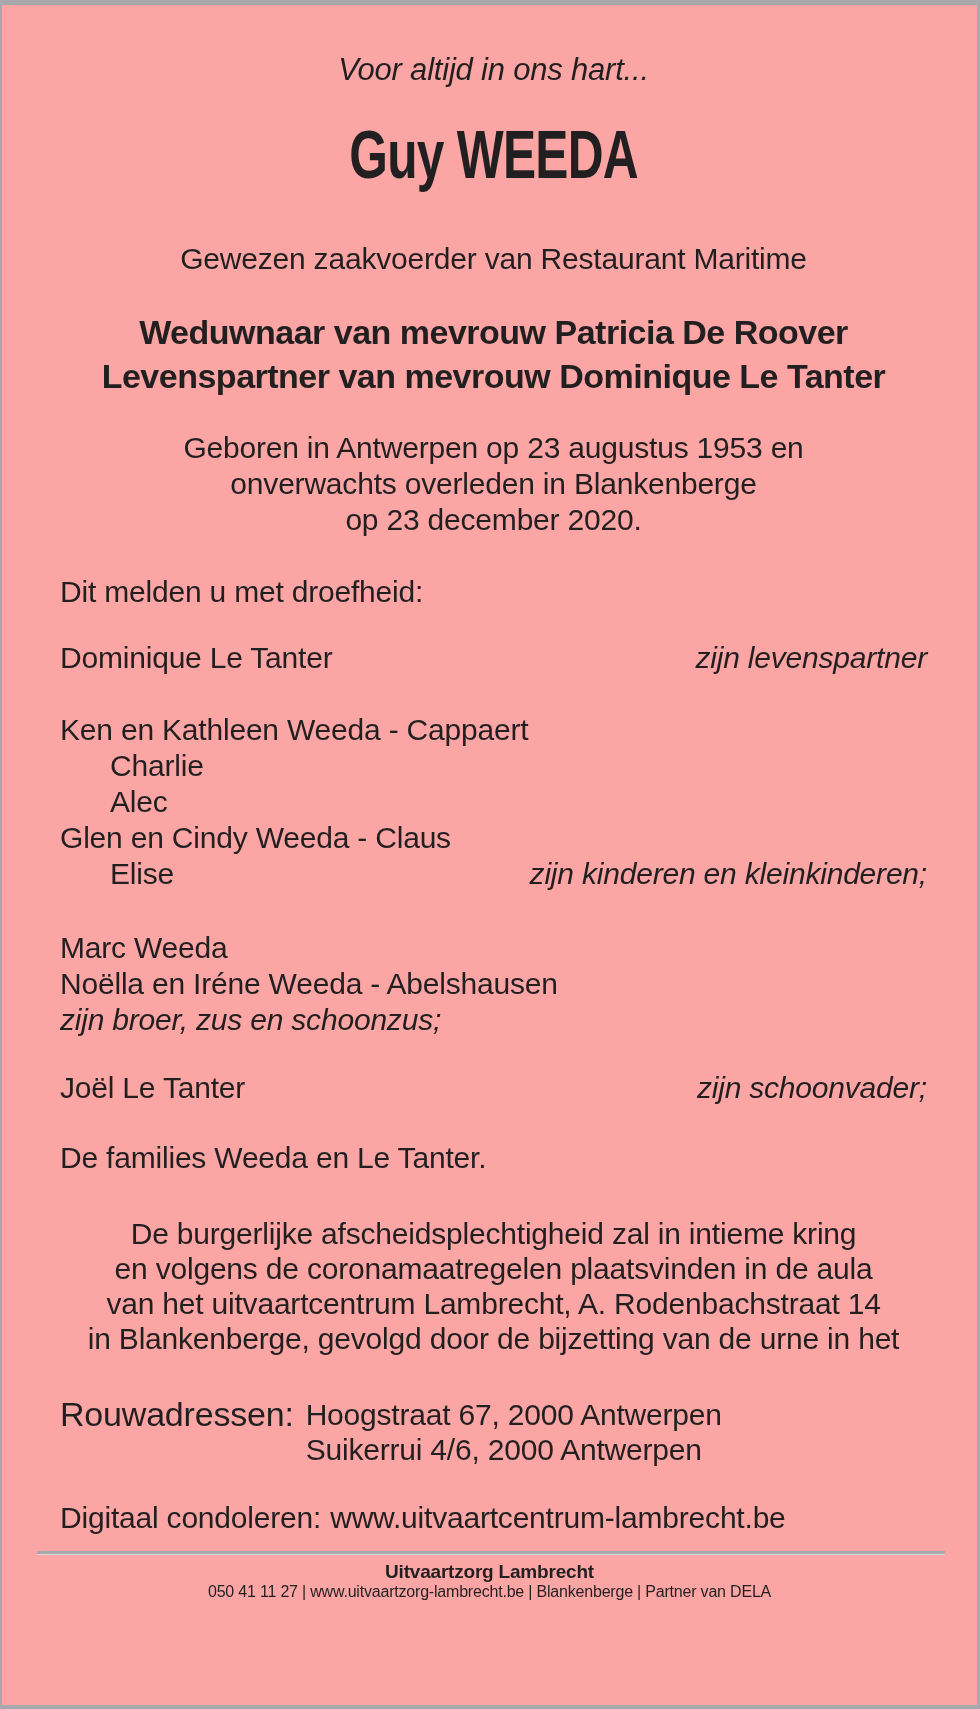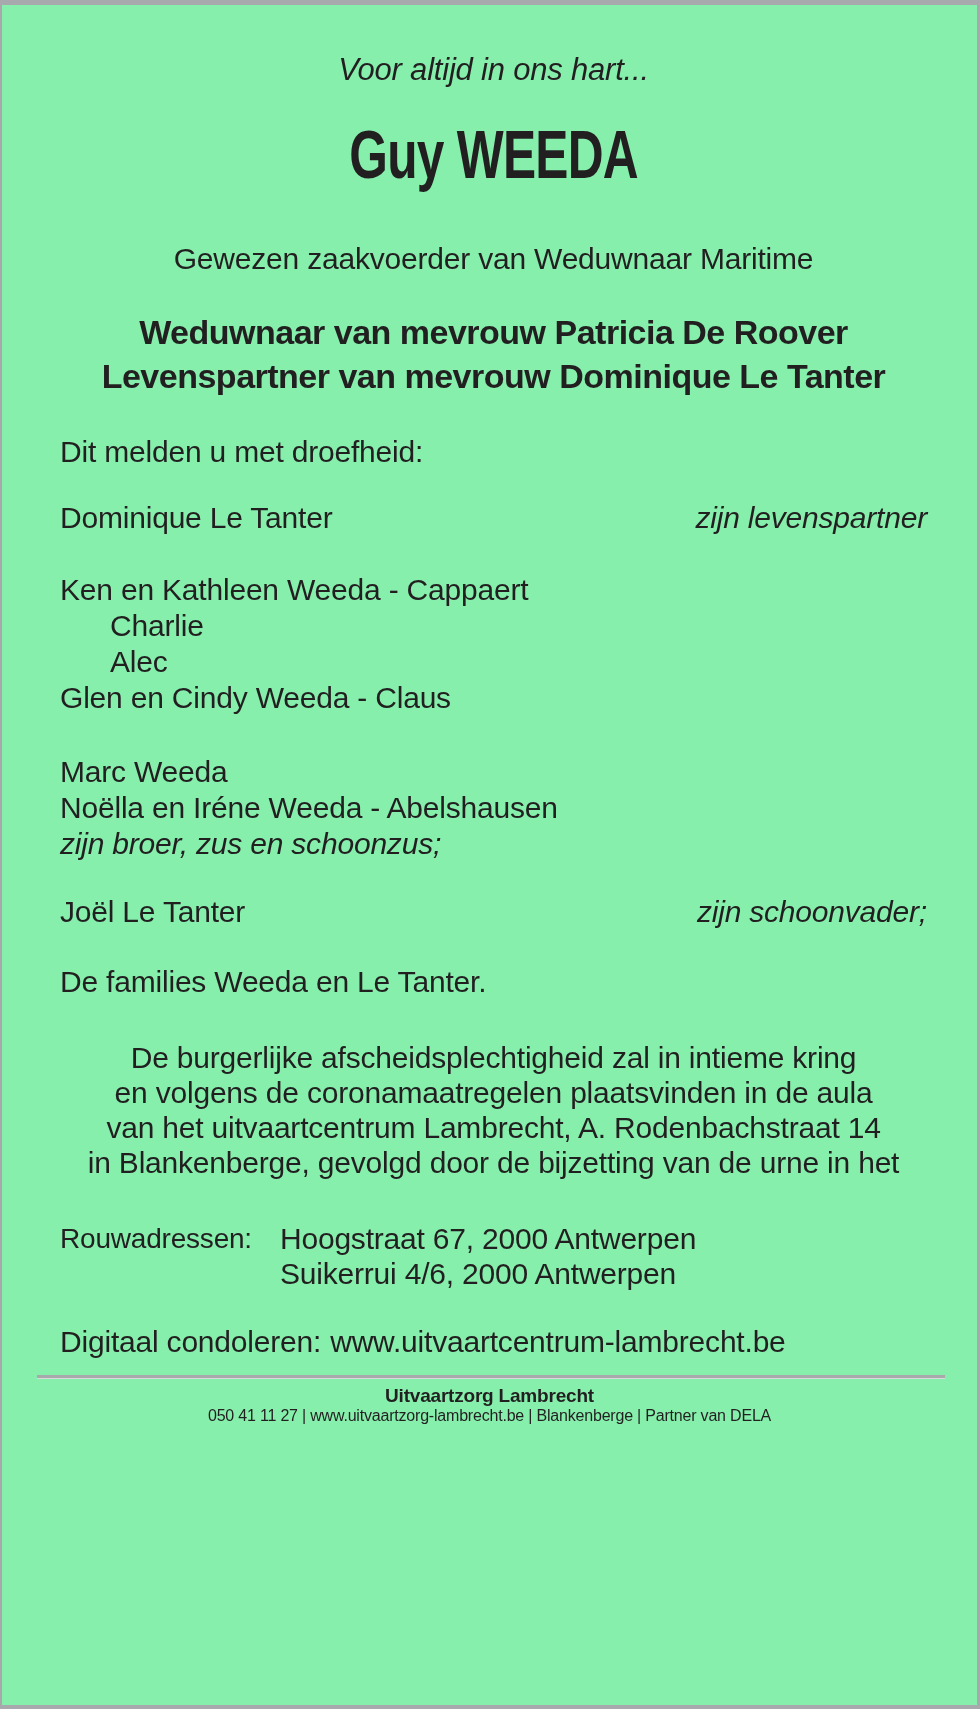--- a/index.html
+++ b/index.html
@@ -1,21 +1,21 @@
 <!DOCTYPE html>
 <html><head>
 <meta charset="utf-8">
 <style>
   html, body { margin: 0; padding: 0; background: #ffffff; }
   .page {
     position: relative;
     width: 980px;
     height: 1709px;
     box-sizing: border-box;
-    background: #86efac;
+    background: #fca5a5;
     border-top: 5px solid #a7a9ac;
     border-left: 2px solid #a7a9ac;
     border-right: 3px solid #a7a9ac;
     border-bottom: 4px solid #a7a9ac;
     font-family: "Liberation Sans", sans-serif;
     color: #221f20;
     overflow: hidden;
   }
   .content { padding: 46px 50px 0 58px; letter-spacing: -0.2px; }
 
@@ -54,21 +54,21 @@
   .partner-block   { margin-top: 30px; }
   .children-block  { margin-top: 36px; }
   .siblings-block  { margin-top: 38px; }
   .fatherinlaw-block { margin-top: 32px; }
   .families-block  { margin-top: 34px; }
 
   .ceremony-block { margin-top: 40px; }
   .ceremony-line  { font-size: 30px; line-height: 35px; }
 
   .addresses-block { margin-top: 41px; display: flex; }
-  .addresses-label { font-size: 28px; line-height: 35px; margin-right: 28px; }
+  .addresses-label { font-size: 34px; line-height: 35px; margin-right: 12px; }
   .address-line    { font-size: 30px; line-height: 35px; }
 
   .condolence-block { margin-top: 33px; font-size: 30px; line-height: 36px; }
   .condolence-url   { margin-left: 9px; }
 
   .footer-divider {
     height: 3px;
     background: #a7a9ac;
     margin: 15px 32px 0 35px;
     border-bottom: 1px solid #d9dadb;
@@ -83,42 +83,51 @@
 <div class="page">
   <div class="content">
 
     <div class="opening-line center">Voor altijd in ons hart...</div>
 
 
     <div class="name-wrap center">
       <span class="deceased-name">Guy WEEDA</span>
     </div>
 
-    <div class="former-role center">Gewezen zaakvoerder van Weduwnaar Maritime</div>
+    <div class="former-role center">Gewezen zaakvoerder van Restaurant Maritime</div>
 
     <div class="marital-block center">
       <div class="marital-line">Weduwnaar van mevrouw Patricia De Roover</div>
       <div class="marital-line">Levenspartner van mevrouw Dominique Le Tanter</div>
     </div>
 
+    <div class="dates-block center">
+      <div class="dates-line">Geboren in Antwerpen op 23 augustus 1953 en</div>
+      <div class="dates-line">onverwachts overleden in Blankenberge</div>
+      <div class="dates-line">op 23 december 2020.</div>
+    </div>
 
     <div class="announcement">Dit melden u met droefheid:</div>
 
     <div class="partner-block">
       <div class="split-row body-line">
         <span>Dominique Le Tanter</span>
         <span class="relation">zijn levenspartner</span>
       </div>
     </div>
 
     <div class="children-block">
       <div class="body-line">Ken en Kathleen Weeda - Cappaert</div>
       <div class="body-line indented">Charlie</div>
       <div class="body-line indented">Alec</div>
       <div class="body-line">Glen en Cindy Weeda - Claus</div>
+      <div class="split-row body-line">
+        <span class="indented">Elise</span>
+        <span class="relation">zijn kinderen en kleinkinderen;</span>
+      </div>
     </div>
 
     <div class="siblings-block">
       <div class="body-line">Marc Weeda</div>
       <div class="body-line">Noëlla en Iréne Weeda - Abelshausen</div>
       <div class="body-line right-align relation">zijn broer, zus en schoonzus;</div>
     </div>
 
     <div class="fatherinlaw-block">
       <div class="split-row body-line">

